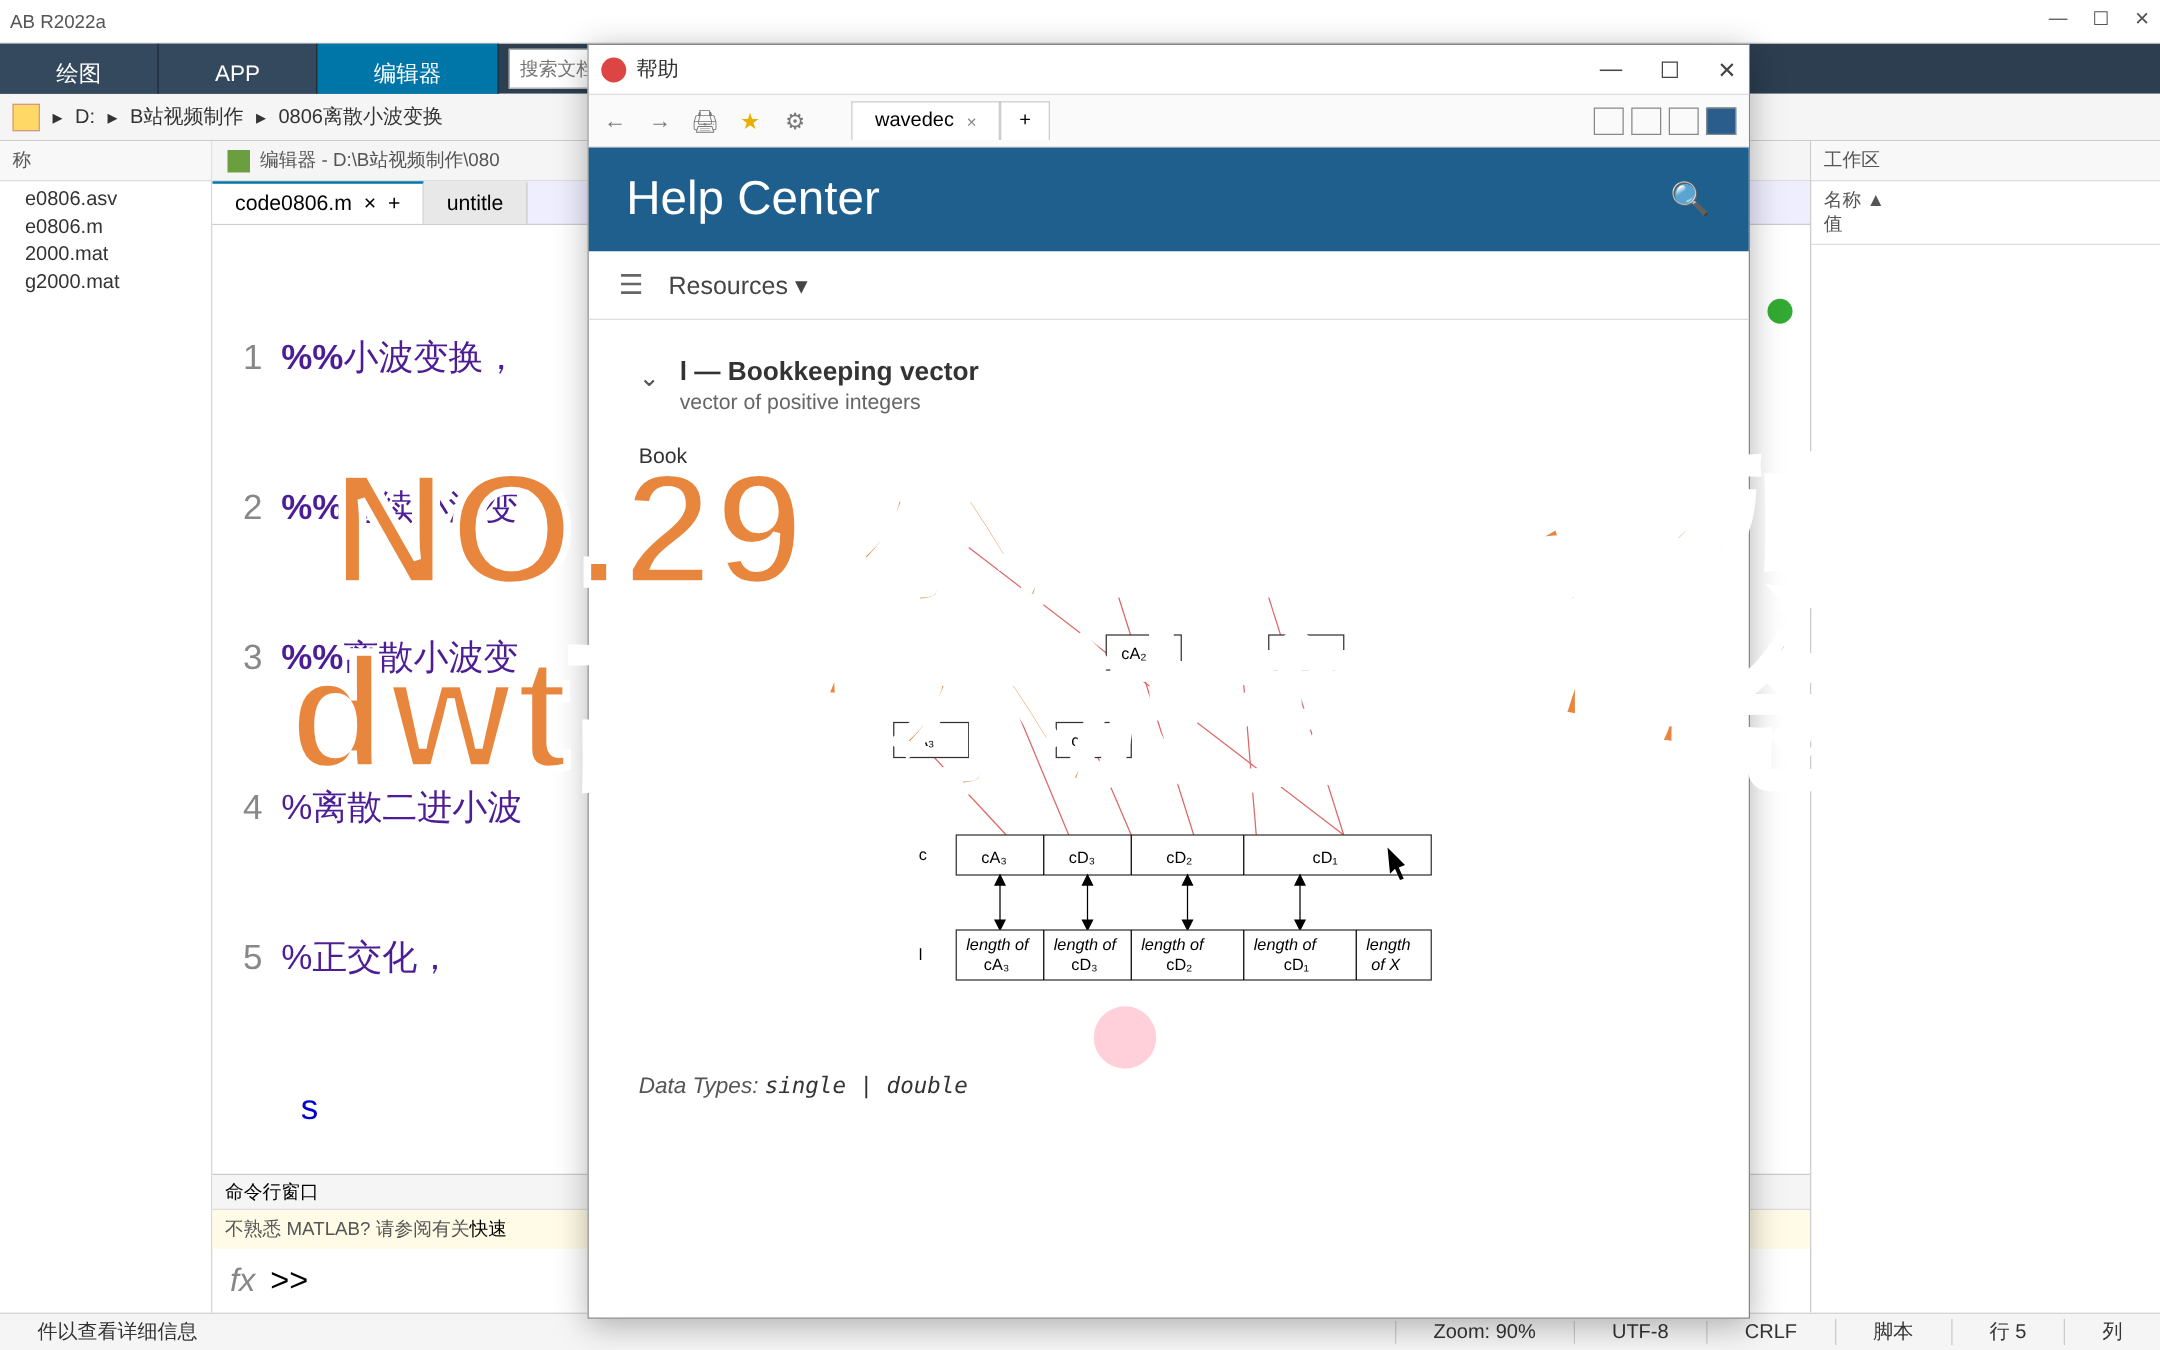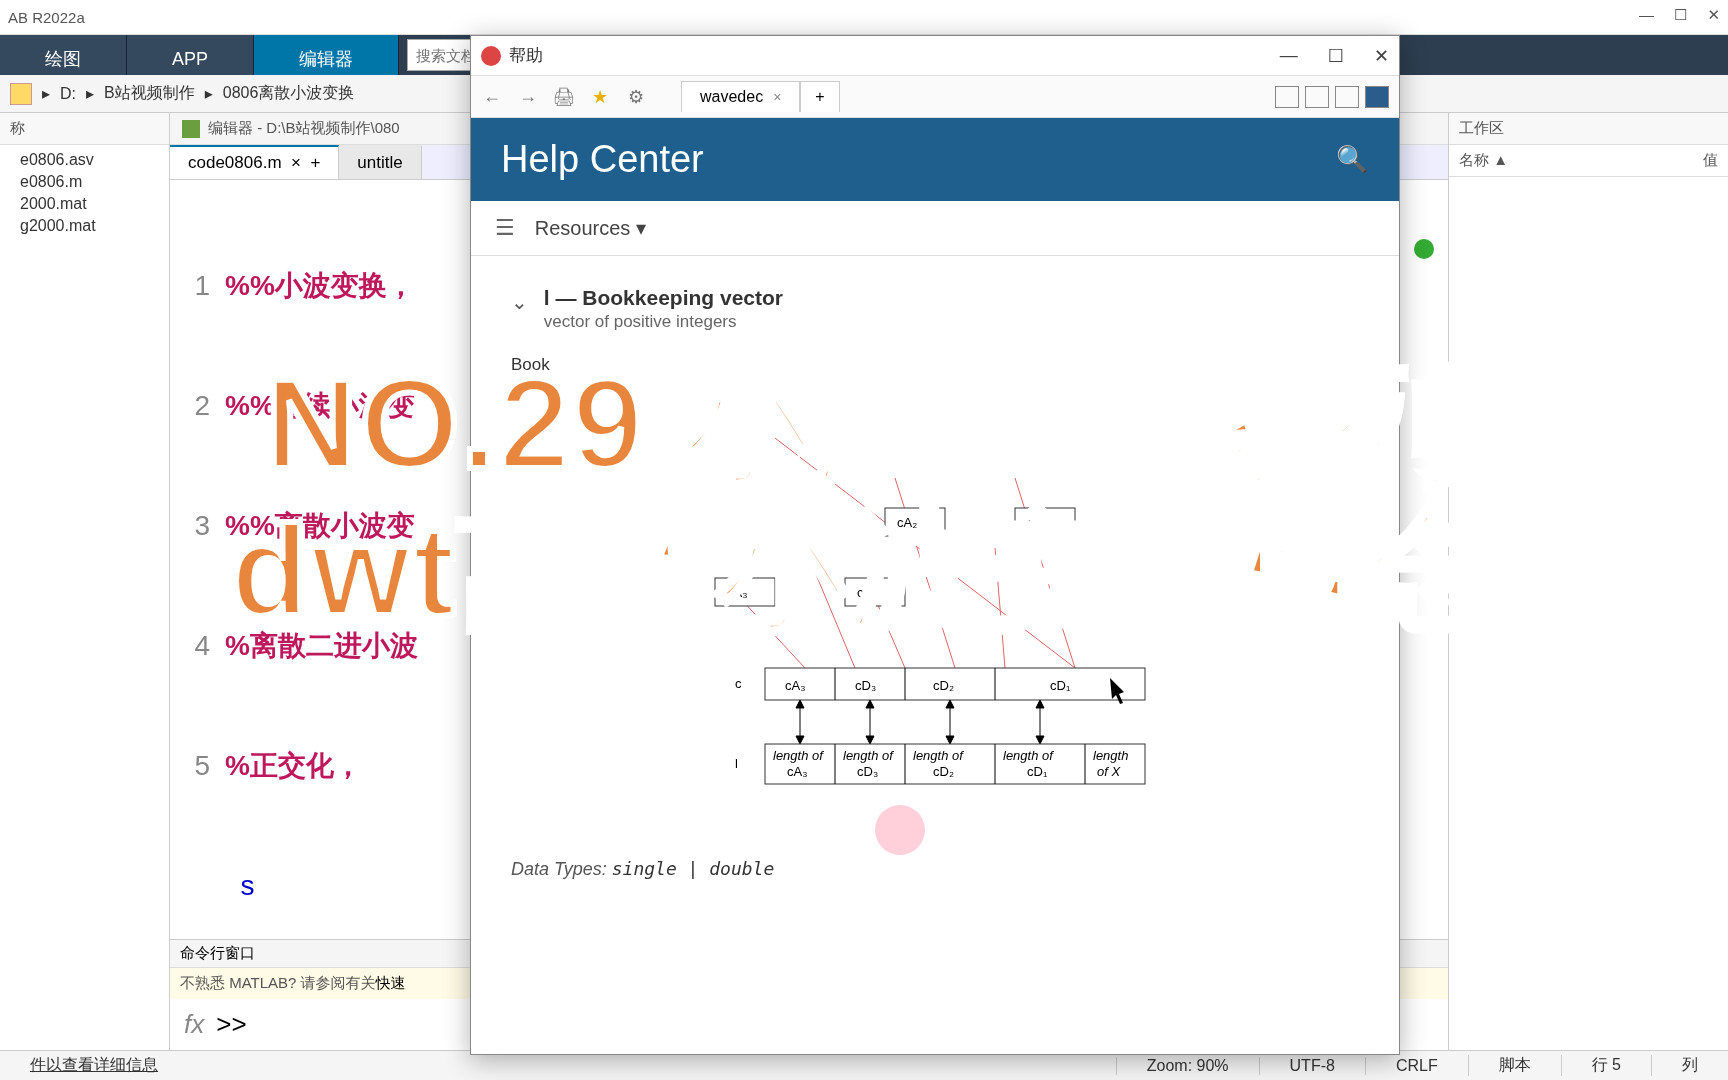--- a/index.html
+++ b/index.html
@@ -23,30 +23,30 @@
 .editor-area { flex:1; background:#fff; display:flex; flex-direction:column; position:relative; }
 .editor-title { padding:6px 12px; font-size:15px; color:#555; border-bottom:1px solid #ddd; background:#f5f5f5; display:flex; align-items:center; gap:8px; }
 .ed-icon{ width:18px; height:18px; background:#6a9e3e; }
 .tabs { display:flex; background:#eef; border-bottom:1px solid #ccc; }
 .ed-tab { padding:6px 18px; font-size:17px; background:#fff; border-right:1px solid #ccc; border-top:2px solid #0076a8; }
 .ed-tab.in { background:#e8e8e8; border-top-color:transparent; }
 .code { font-family:Consolas,monospace; font-size:28px; line-height:40px; padding:6px 0; flex:1; overflow:hidden; white-space:pre; }
 .code-line { display:flex; }
 .ln { width:55px; text-align:right; padding-right:15px; color:#888; }
 .ct { color:#222; }
-.cm { color:#be185d;font-weight:bold; }
+.cm { color:#4c1d95; }
 .kw { color:#0000cd; }
 .cmd-area { border-top:1px solid #ccc; }
 .cmd-title { padding:4px 10px; font-size:15px; background:#f5f5f5; border-bottom:1px solid #ddd; }
 .cmd-banner { background:#fffbe6; padding:6px 10px; font-size:15px; color:#555; }
 .cmd-banner a{ color:#000000; }
 .cmd-prompt { padding:10px 14px; font-family:Consolas,monospace; font-size:26px; display:flex; align-items:center; gap:12px; }
 .fx { font-style:italic; color:#888;text-align:center; }
 .right-panel { width:280px; background:#fff; border-left:1px solid #ccc; }
-.ws-header { display:flex; padding:6px 10px; font-size:15px; color:#555; border-bottom:1px solid #ddd; }
+.ws-header { display:flex; padding:6px 10px; font-size:15px; color:#555; border-bottom:1px solid #ddd;flex-direction:column; }
 .ws-header span:first-child{ flex:1; }
 .statusbar { height:30px; background:#f5f5f5; border-top:1px solid #ccc; display:flex; align-items:center; font-size:16px; color:#333; }
 .sb-item { padding:0 30px; border-left:1px solid #ccc; }
 .sb-spacer { flex:1; }
 
 
 .help-win { position:absolute; left:470px; top:35px; width:930px; height:1020px; background:#fff; border:1px solid #888; box-shadow:0 5px 25px rgba(0,0,0,.3); display:flex; flex-direction:column; }
 .help-title { height:40px; display:flex; align-items:center; padding:0 10px; background:#fff; border-bottom:1px solid #ddd; }
 .help-title .hicon{ width:20px; height:20px; background:#d44; border-radius:50%; margin-right:8px;}
 .help-title-text { font-size:17px; color:#333; }
@@ -175,21 +175,21 @@
   <div class="right-panel">
     <div class="panel-header">工作区</div>
     <div class="ws-header">
       <span><span>名称</span> ▲</span>
       <span>值</span>
     </div>
   </div>
 </div>
 
 <div class="statusbar">
-  <span class="sb-item" style="border:none;text-decoration:underline;">件以查看详细信息</span>
+  <span class="sb-item" style="border:none;">件以查看详细信息</span>
   <span class="sb-spacer"></span>
   <span class="sb-item">Zoom: 90%</span>
   <span class="sb-item">UTF-8</span>
   <span class="sb-item">CRLF</span>
   <span class="sb-item">脚本</span>
   <span class="sb-item">行  5</span>
   <span class="sb-item">列</span>
 </div>
 
 <div class="help-win">

